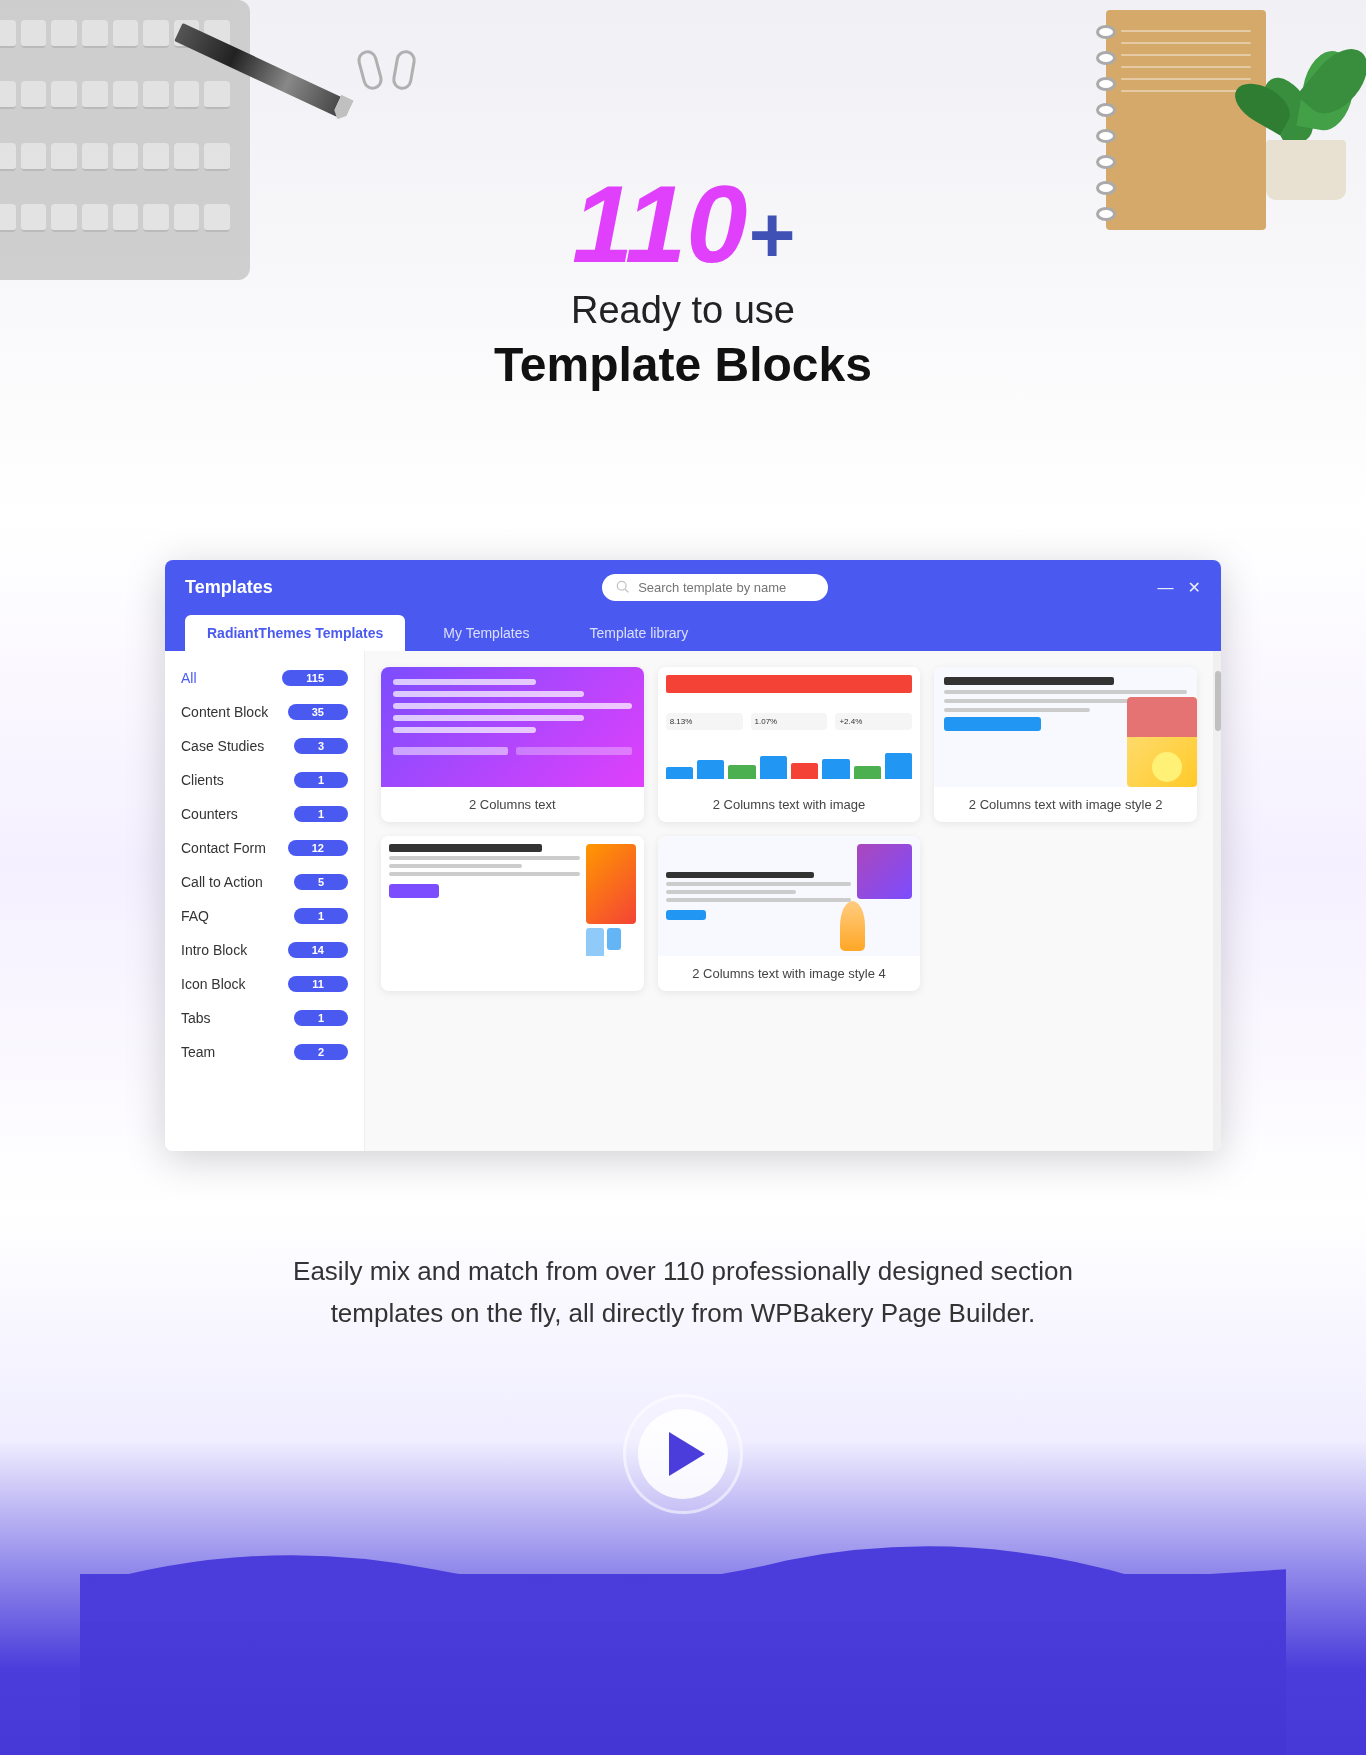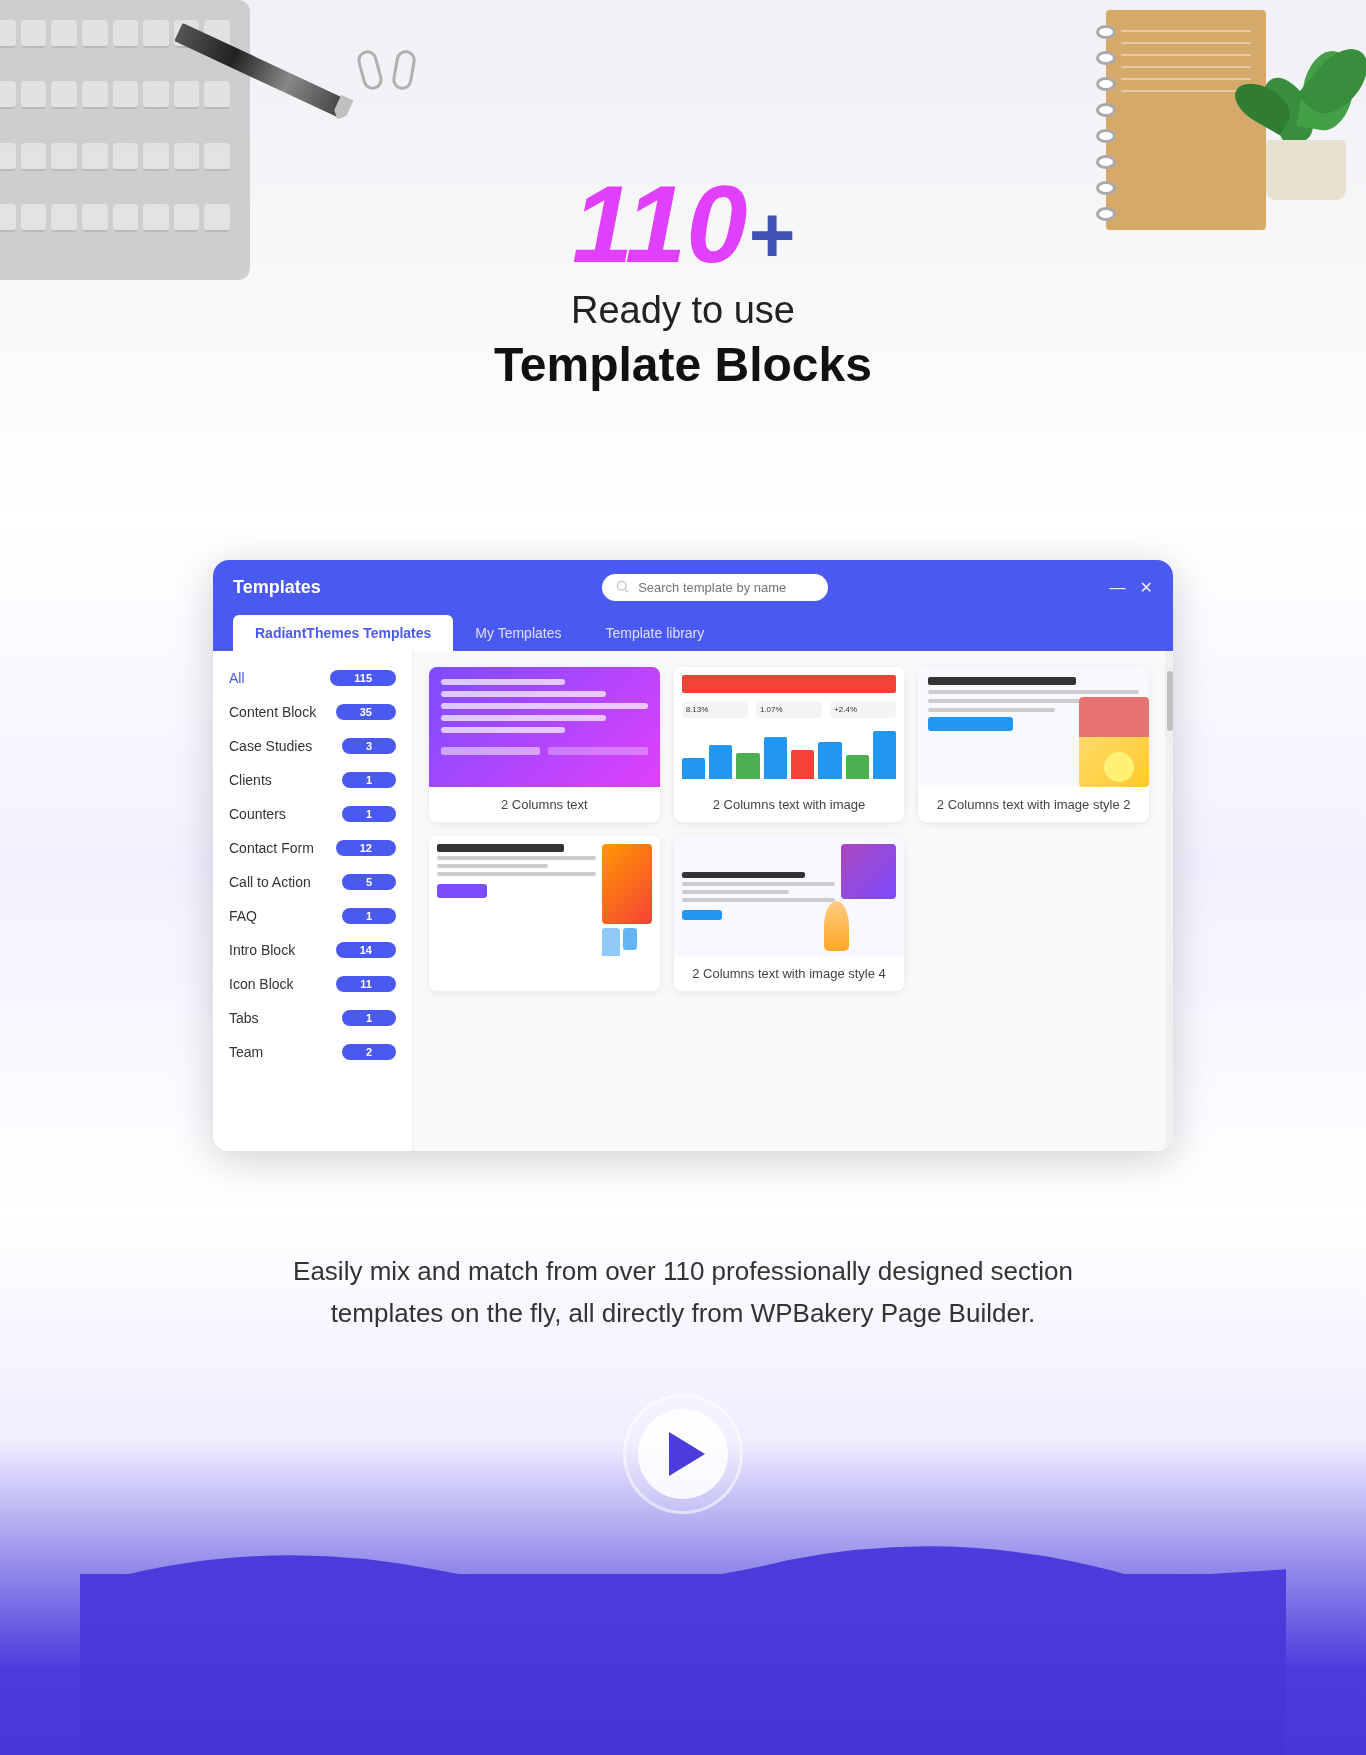--- a/index.html
+++ b/index.html
@@ -194,22 +194,22 @@
     }
 
     
     .templates-wrapper {
       display: flex;
       justify-content: center;
       padding: 40px 80px 60px;
       background: linear-gradient(180deg, #fff 0%, #f5f0ff 50%, #fff 100%);
     }
     .templates-window {
-      width: 960px;
-      border-radius: 16px;
+      width: 1056px;
+      border-radius: 8px;
       box-shadow: 0 8px 40px rgba(0,0,0,0.18);
       overflow: hidden;
       background: #fff;
       margin-left: 20px;
     }
     .window-header {
       background: #4a5af0;
       padding: 14px 20px;
       display: flex;
       align-items: center;
@@ -250,21 +250,21 @@
       color: #fff;
       font-size: 16px;
       cursor: pointer;
       opacity: 0.9;
     }
 
     .window-tabs {
       background: #4a5af0;
       padding: 0 20px;
       display: flex;
-      gap: 0;
+      gap: 16px;
       border-bottom: none;
     }
     .tab-item {
       padding: 10px 22px;
       font-size: 14px;
       color: rgba(255,255,255,0.8);
       cursor: pointer;
       border-radius: 6px 6px 0 0;
     }
     .tab-item.active {
@@ -355,21 +355,21 @@
     .prev-line.short { width: 60%; }
     .prev-line.medium { width: 80%; }
     .prev-line.full { width: 100%; }
 
     .prev-analytics {
       background: #fff;
       height: 100%;
       display: flex;
       flex-direction: column;
       padding: 8px;
-      gap: 8px;
+      gap: 20px;
     }
     .prev-red-bar { height: 18px; background: #f44336; border-radius: 2px; width: 100%; }
     .prev-chart-area {
       flex: 1;
       display: flex;
       align-items: flex-end;
       gap: 4px;
     }
     .chart-bar {
       flex: 1;

